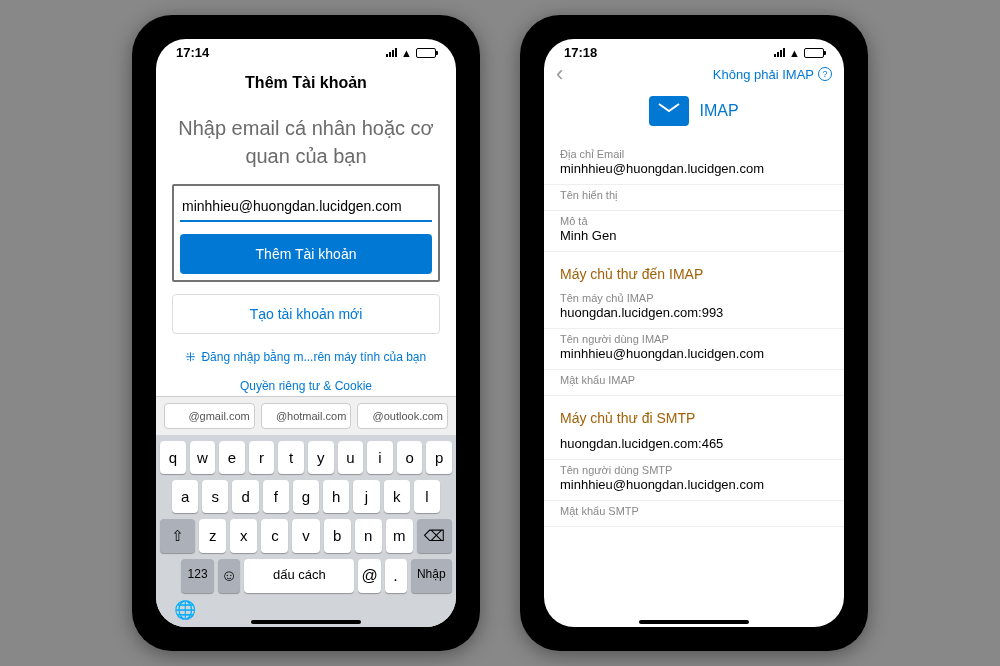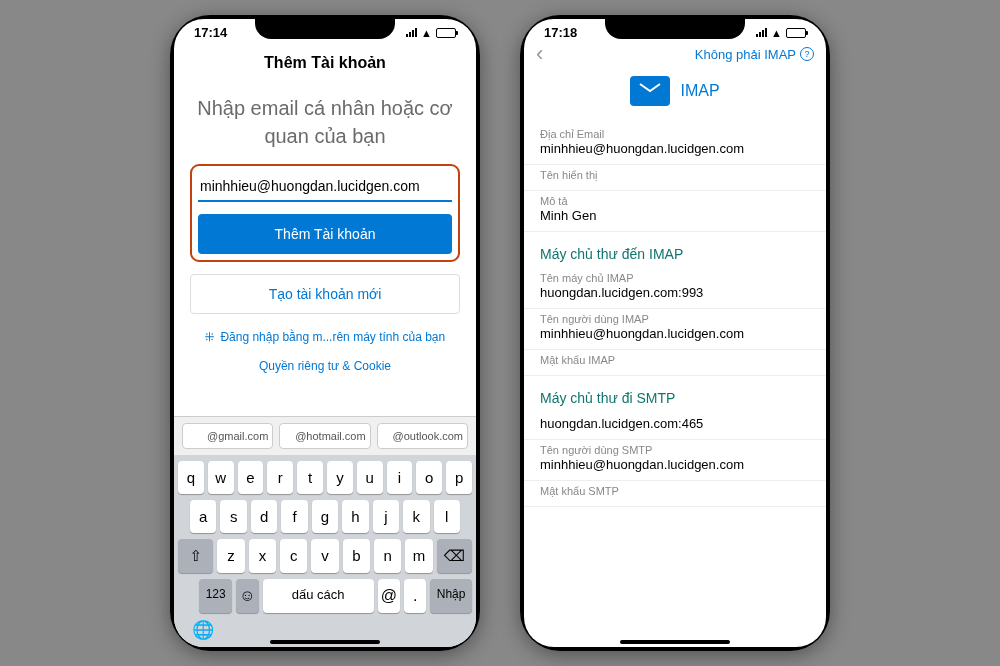--- a/index.html
+++ b/index.html
@@ -1,17 +1,17 @@
 <!DOCTYPE html>
 <html><head>
   <meta charset="utf-8">
   <style>
     * { margin: 0; padding: 0; box-sizing: border-box; font-family: -apple-system, BlinkMacSystemFont, 'Segoe UI', sans-serif; }
     body { background: #888; width: 1000px; height: 666px; display: flex; justify-content: center; align-items: center; gap: 40px; }
-    .phone { width: 310px; height: 636px; background: #000; border-radius: 40px; padding: 4px; position: relative; box-shadow: 0 4px 20px rgba(0,0,0,0.4); }
+    .phone { width: 348px; height: 636px; background: #000; border-radius: 40px; padding: 24px; position: relative; box-shadow: 0 4px 20px rgba(0,0,0,0.4); }
     .screen { width: 100%; height: 100%; background: #fff; border-radius: 30px; overflow: hidden; position: relative; }
     .notch { position: absolute; top: 0; left: 50%; transform: translateX(-50%); width: 140px; height: 24px; background: #000; border-radius: 0 0 16px 16px; z-index: 10; }
     .status-bar { display: flex; justify-content: space-between; align-items: center; padding: 6px 20px; font-size: 13px; font-weight: 600; }
     .status-icons { display: flex; gap: 4px; align-items: center; }
     .signal { display: inline-flex; gap: 1px; align-items: flex-end; }
     .signal span { width: 2px; background: #000; }
     .signal span:nth-child(1){height:3px} .signal span:nth-child(2){height:5px} .signal span:nth-child(3){height:7px} .signal span:nth-child(4){height:9px}
     .wifi-icon { font-size: 11px; }
     .battery-wrap { display:flex; align-items:center; gap:1px; }
     .battery { width: 20px; height: 10px; border: 1px solid #000; border-radius: 2px; position: relative; }
@@ -19,21 +19,21 @@
     .battery-fill { height:100%; width:40%; background:#000; }
 
     .header { display:flex; justify-content:center; align-items:center; padding: 8px 12px; position:relative; }
     .header-title { font-size:16px; font-weight:600; }
     .back-btn { position:absolute; left:12px; font-size:22px; color:#999; }
     .header-right { position:absolute; right:12px; color:#0078d4; font-size:13px; display:flex; align-items:center; gap:4px;}
     .help-circle { width:14px; height:14px; border:1px solid #0078d4; border-radius:50%; display:inline-flex; align-items:center; justify-content:center; font-size:9px;}
 
     .content { padding: 14px 16px; }
     .prompt { text-align:center; color:#6b6b6b; font-size:20px; margin-bottom:14px; line-height:1.4;}
-    .highlight-box { border:2px solid #c2410c; padding:6px; border-radius:9px; }
+    .highlight-box { border:2px solid #737373; padding:6px; border-radius:2px; }
     .email-input { width:100%; border:none; border-bottom:2px solid #0078d4; padding:6px 2px; font-size:14px; outline:none; margin-bottom:12px; }
     .primary-btn { width:100%; background:#0078d4; color:#fff; border:none; border-radius:4px; padding:12px; font-size:14px; font-weight:500;}
     .secondary-btn { width:100%; background:#fff; border:1px solid #ddd; border-radius:4px; padding:11px; margin-top:12px; color:#0078d4; font-size:14px;}
     .link-row { display:flex; align-items:center; justify-content:center; gap:6px; margin-top:14px; color:#0078d4; font-size:12px; }
     .qr-icon { font-size:12px; }
     .link-text { text-align:center; color:#0078d4; font-size:12px; margin-top:14px; }
     .suggest-row { display:flex; gap:6px; padding:6px 8px; background:#f0f0f0; border-top:1px solid #ccc;}
     .suggest-chip { flex:1; background:#fff; border:1px solid #ccc; border-radius:4px; padding:6px 4px; text-align:right; font-size:11px; color:#555;}
 
     .keyboard { background:#d1d4d9; padding:6px 4px 4px;}
@@ -51,21 +51,21 @@
     .home-bar { position:absolute; bottom:3px; left:50%; transform:translateX(-50%); width:110px; height:4px; background:#000; border-radius:3px;}
 
     
     .imap-header { display:flex; justify-content:center; align-items:center; gap:10px; padding:14px 0 18px;}
     .mail-icon { width:40px; height:30px; background:#0078d4; border-radius:4px; display:flex; align-items:center; justify-content:center;}
     .mail-icon svg { fill:#fff; }
     .imap-label { color:#0078d4; font-size:16px; font-weight:500;}
     .form-group { padding:4px 16px 8px; border-bottom:1px solid #eee;}
     .form-label { color:#888; font-size:11px; margin-bottom:1px;}
     .form-value { font-size:13px; color:#000;}
-    .section-title { padding:14px 16px 6px; font-size:14px; color:#0f766e; font-weight:500;}
+    .section-title { padding:14px 16px 6px; font-size:14px; color:#a16207; font-weight:500;}
     .scroll-area { overflow-y:auto; height:calc(100% - 30px);}
   </style>
 </head>
 <body>
 
 <div class="phone">
   <div class="notch"></div>
   <div class="screen">
     <div class="status-bar">
       <span>17:14</span>

